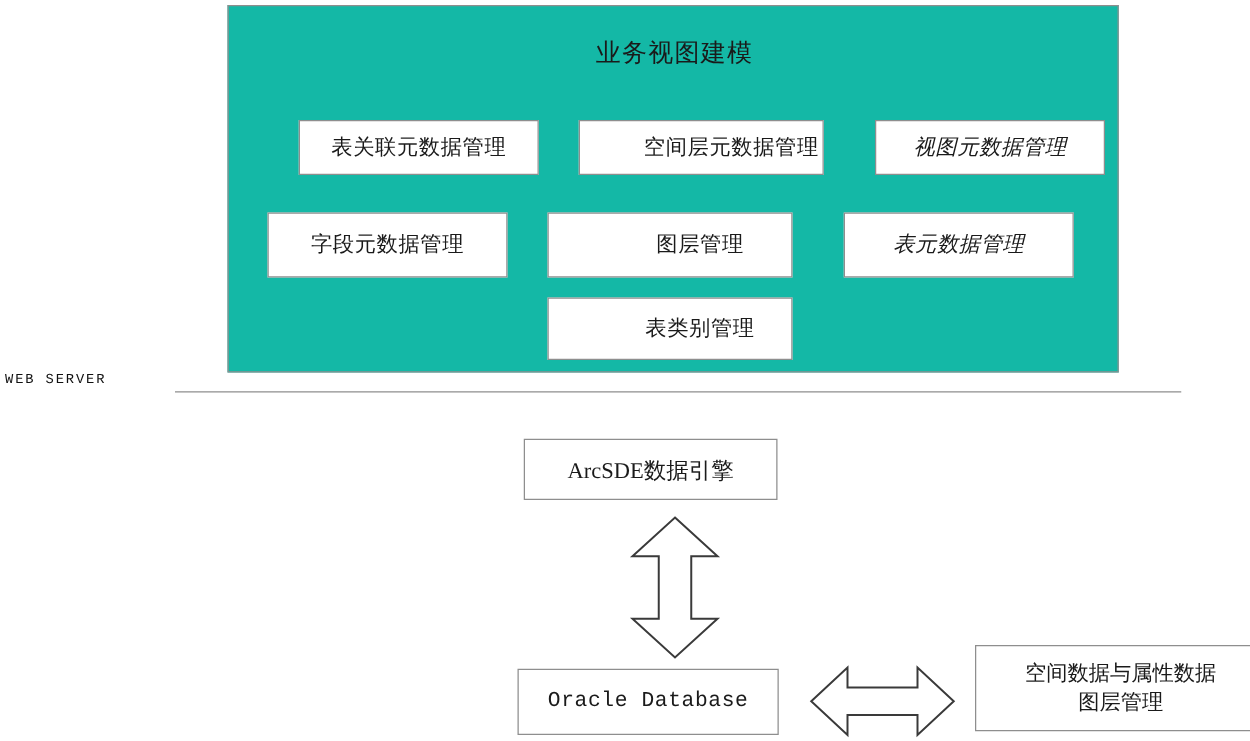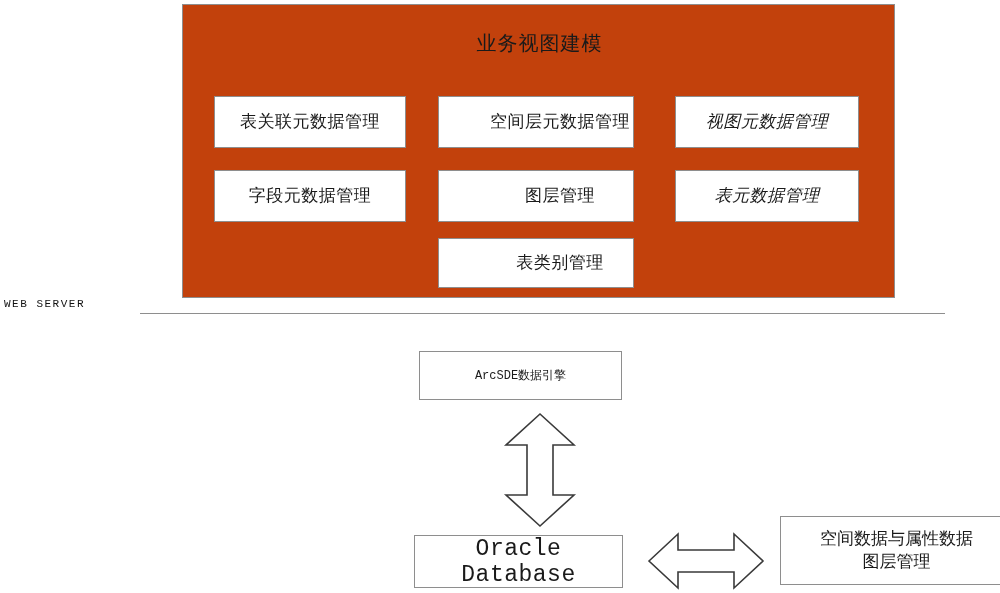--- a/index.html
+++ b/index.html
@@ -19,21 +19,21 @@
 
   
   .outer-container {
     position: absolute;
     left: 182px;
     top: 4px;
     width: 713px;
     height: 294px;
     border: 1px solid #8e8e8e;
     box-sizing: border-box;
-    background: #c2410c;
+    background: #14b8a6;
   }
 
   .section-title {
     position: absolute;
     left: 0;
     top: 28px;
     width: 713px;
     text-align: center;
     font-size: 20px;
     letter-spacing: 1px;
@@ -50,21 +50,21 @@
     display: flex;
     align-items: center;
     justify-content: center;
     font-size: 17px;
     letter-spacing: 0.5px;
     color: #1a1a1a;
     line-height: 1.15;
   }
 
   
-  .r1 { top: 96px;  height: 52px; }
+  .r1 { top: 96px;  height: 44px; margin-left: 25px; }
   
   .r2 { top: 170px; height: 52px; justify-content: center; }
   
   .r3 { top: 238px; height: 50px; }
 
   
   .c1 { left: 214px; width: 192px; }
   .c2 { left: 438px; width: 196px; padding-left: 48px; }
   .c3 { left: 675px; width: 184px; font-style: italic; }
 
@@ -97,30 +97,29 @@
     align-items: center;
     justify-content: center;
     text-align: center;
     color: #1a1a1a;
   }
   .box-arcsde {
     left: 419px;
     top: 351px;
     width: 203px;
     height: 49px;
-    font-size: 12px;
-    font-family: Liberation Mono, monospace;
+    font-size: 18px;
   }
   .box-oracle {
     left: 414px;
     top: 535px;
     width: 209px;
     height: 53px;
     font-family: "Liberation Mono", "DejaVu Sans Mono", monospace;
-    font-size: 23px;
+    font-size: 17px;
     letter-spacing: 0.5px;
   }
   .box-physical {
     left: 780px;
     top: 516px;
     width: 233px;
     height: 69px;
     font-size: 17px;
     line-height: 1.35;
     flex-direction: column;

